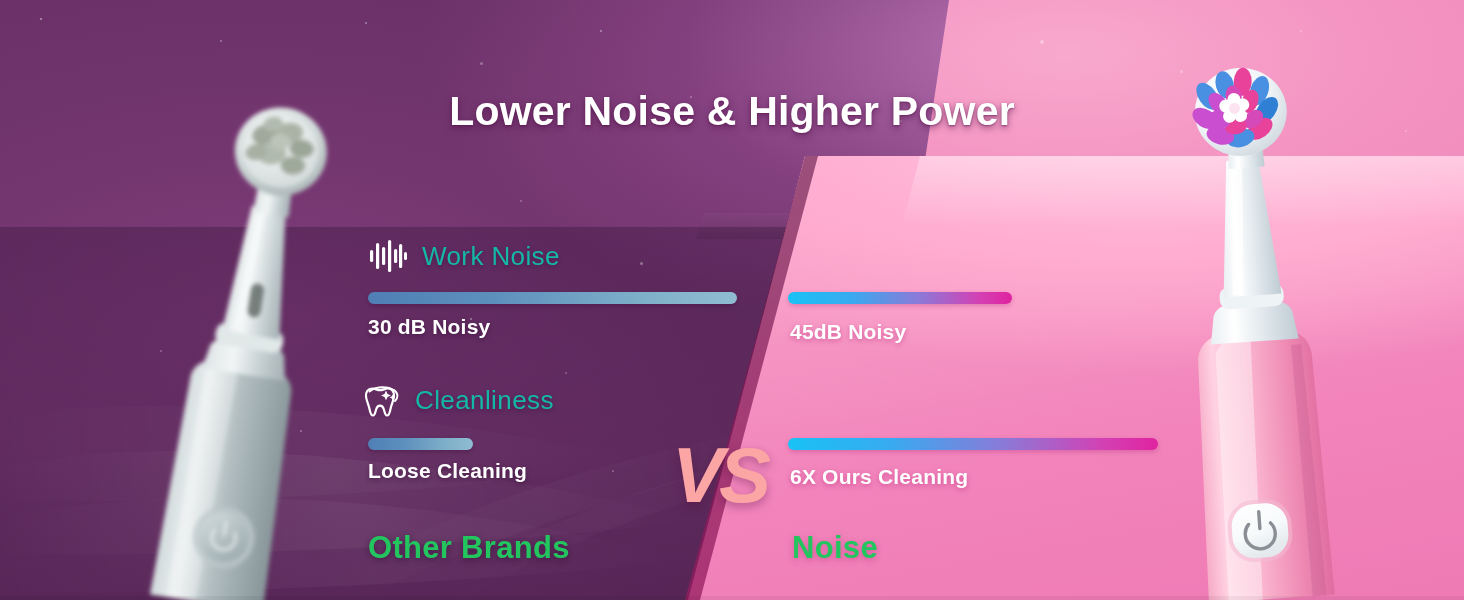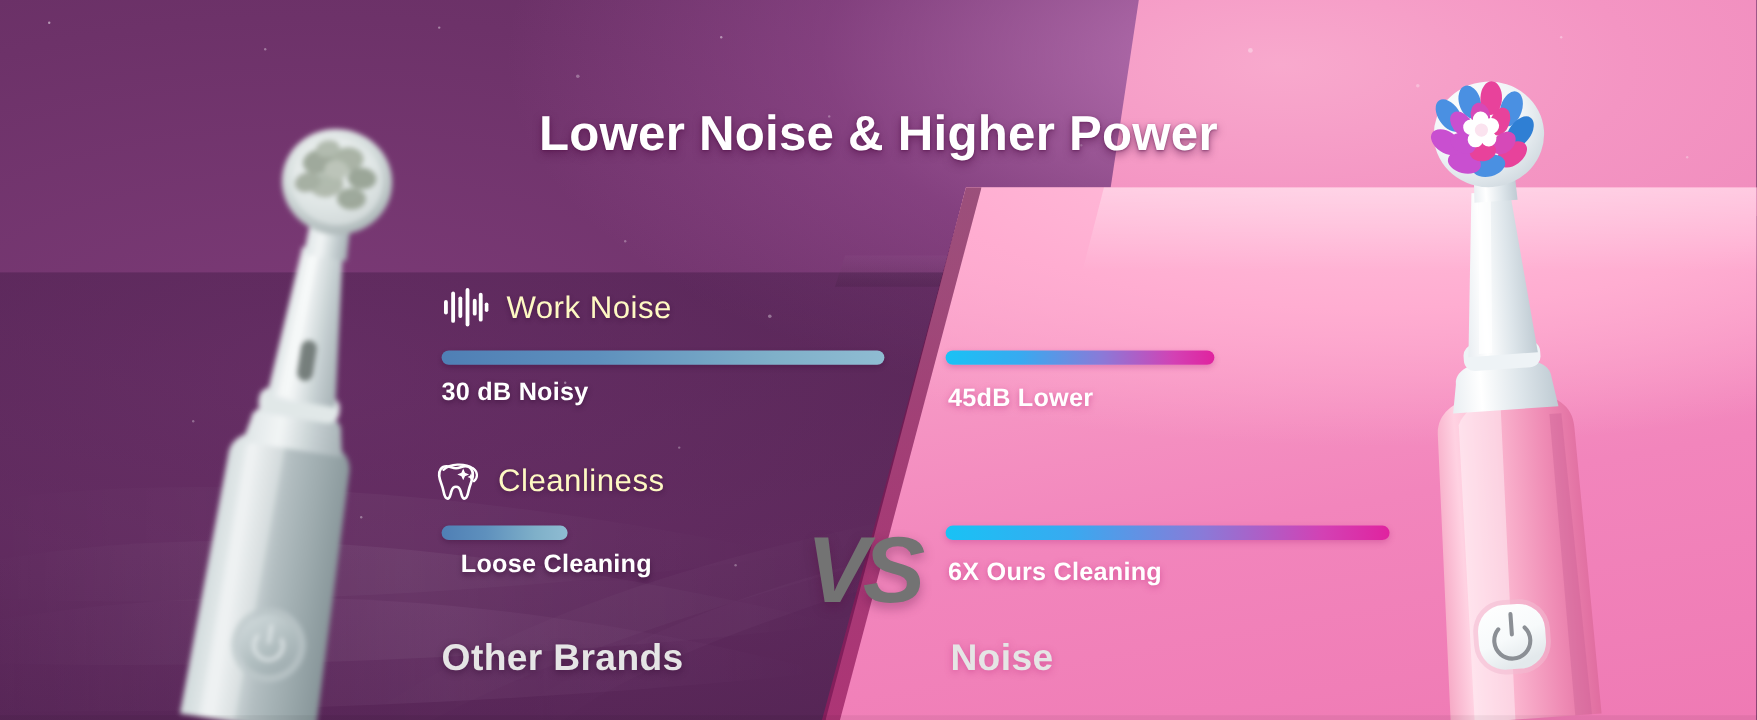--- a/index.html
+++ b/index.html
@@ -84,21 +84,21 @@
     color: #ffffff;
     text-shadow: 0 3px 7px rgba(80,15,70,.55), 0 1px 2px rgba(80,15,70,.5);
     z-index: 30;
   }
 
   
   .metric-head {
     position: absolute; display: flex; align-items: center; gap: 14px; z-index: 24;
   }
   .metric-head .label {
-    color: #fef9c3; font-size: 26px; font-weight: 400; letter-spacing: .4px;
+    color: #14b8a6; font-size: 26px; font-weight: 400; letter-spacing: .4px;
     text-shadow: 0 2px 4px rgba(50,10,50,.45);
   }
   .icon-box { width: 40px; height: 36px; display: block; }
   .icon-box svg { display: block; }
 
   .bar {
     position: absolute; height: 12px; border-radius: 6px; z-index: 24;
     box-shadow: 0 2px 4px rgba(50,8,48,.30);
   }
   .bar.dull { background: linear-gradient(90deg, #4f7fb5 0%, #5e90bd 35%, #7fb0c9 75%, #8fbcd2 100%); }
@@ -108,31 +108,31 @@
   }
 
   .value {
     position: absolute; z-index: 24;
     color: #fff; font-weight: 700; font-size: 21px; letter-spacing: .2px;
   }
   .value.left-v  { text-shadow: 0 2px 4px rgba(45,8,45,.5); }
   .value.right-v { text-shadow: 0 2px 5px rgba(190,45,125,.55); }
 
   .brandname {
-    position: absolute; z-index: 26; color: #e5e5e5;
+    position: absolute; z-index: 26; color: #22c55e;
     font-size: 31px; font-weight: 700; letter-spacing: .3px;
   }
   .brandname.left-b  { text-shadow: 0 2px 6px rgba(45,8,45,.55); }
   .brandname.right-b { text-shadow: 0 2px 6px rgba(190,45,125,.5); }
 
   
   .vs {
     position: absolute; left: 672px; top: 436px; z-index: 40;
     font-size: 78px; font-weight: 800; font-style: italic;
-    color: #737373; letter-spacing: -5px; line-height: 1;
+    color: #fca5a5; letter-spacing: -5px; line-height: 1;
     text-shadow: 0 4px 10px rgba(80,12,60,.35);
   }
 
   
   .brush { position: absolute; z-index: 20; }
 
   
   .brush-left {
     left: 118px; top: 86px; width: 250px; height: 520px;
     filter: blur(2.2px) saturate(.55);
@@ -247,27 +247,27 @@
           <path d="M25,8.5 l1.5,3.4 l3.4,1.5 l-3.4,1.5 l-1.5,3.4 l-1.5,-3.4 l-3.4,-1.5 l3.4,-1.5 Z"></path>
           <path d="M31.5,12.5 l0.9,2.0 l2.0,0.9 l-2.0,0.9 l-0.9,2.0 l-0.9,-2.0 l-2.0,-0.9 l2.0,-0.9 Z"></path>
         </g>
       </svg>
     </span>
     <span class="label">Cleanliness</span>
   </div>
 
   <div class="bar dull" style="left:368px; top:438px; width:105px;"></div>
 
-  <div class="value left-v" style="left:368px; top:459px;margin-left:16px;">Loose Cleaning</div>
+  <div class="value left-v" style="left:368px; top:459px;">Loose Cleaning</div>
 
   <div class="brandname left-b" style="left:368px; top:530px;">Other Brands</div>
 
   <div class="bar vivid" style="left:788px; top:292px; width:224px;"></div>
 
-  <div class="value right-v" style="left:790px; top:320px;">45dB Lower</div>
+  <div class="value right-v" style="left:790px; top:320px;">45dB Noisy</div>
 
   <div class="bar vivid" style="left:788px; top:438px; width:370px;"></div>
 
   <div class="value right-v" style="left:790px; top:465px;">6X Ours Cleaning</div>
 
   <div class="brandname right-b" style="left:792px; top:530px;">Noise</div>
 
   <div class="vs">VS</div>
 
   <div class="brush brush-left">

